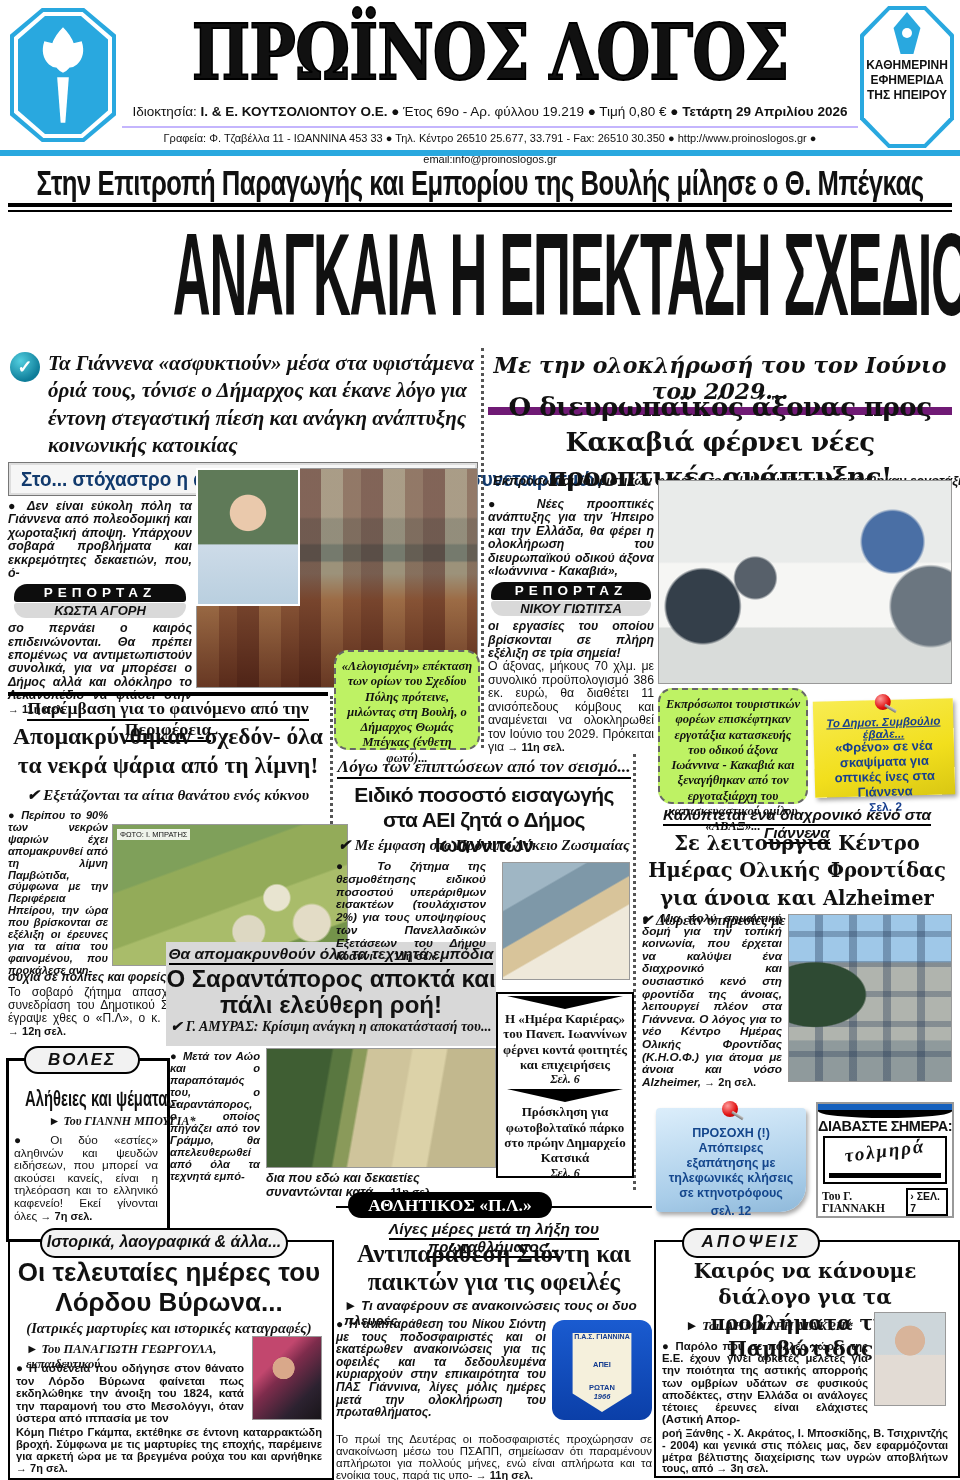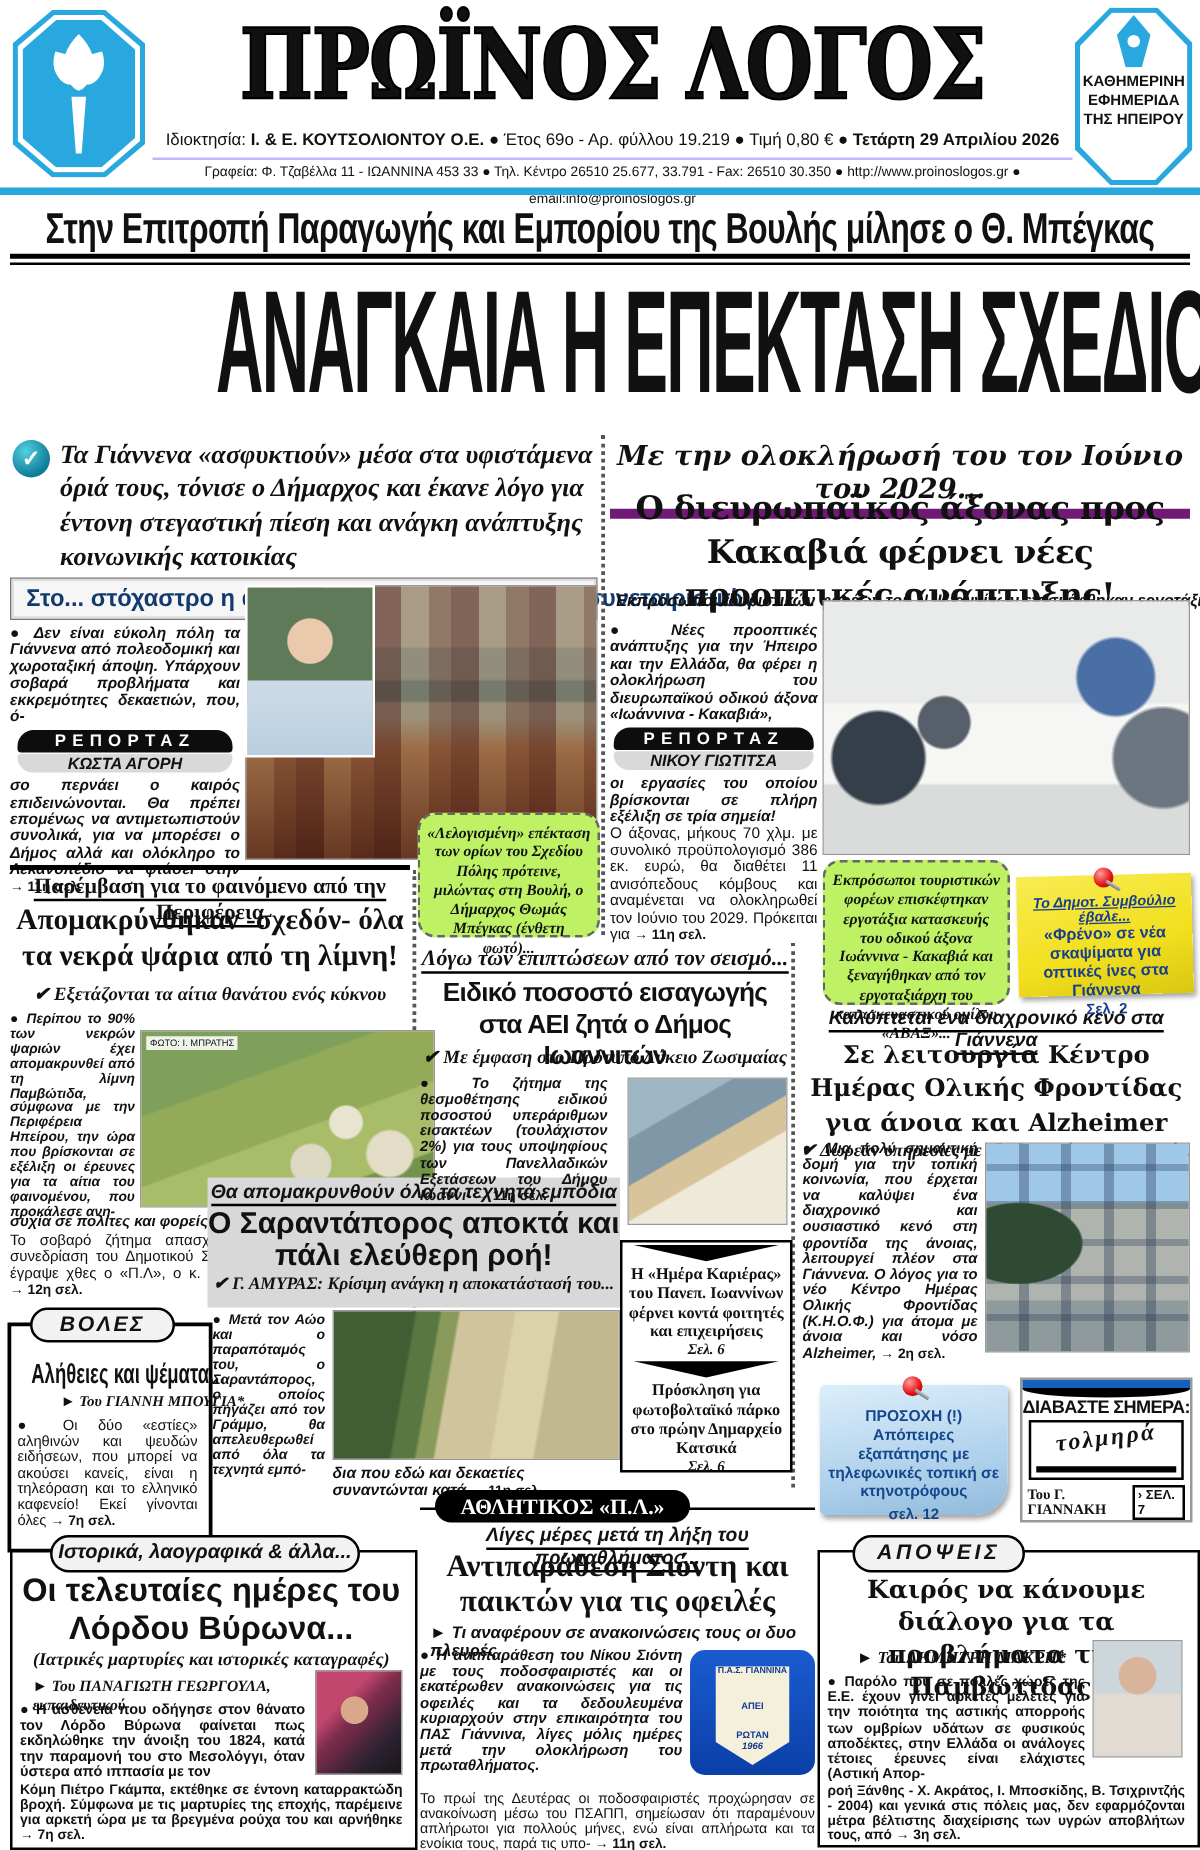--- a/index.html
+++ b/index.html
@@ -260,21 +260,21 @@
     <span class="jump">→ 2η σελ.</span>
   </div>
   <div class="ph" style="left:788px;top:914px;width:164px;height:168px;background:
       radial-gradient(ellipse at 16% 48%,#2e4a33 0 26%,transparent 27%),
       repeating-linear-gradient(90deg,transparent 0 26px,rgba(30,50,80,.35) 26px 34px),
       repeating-linear-gradient(0deg,transparent 0 24px,rgba(30,50,80,.3) 24px 30px),
       linear-gradient(180deg,#9fc8e8 0 28%,#b0b4ae 29% 75%,#8f9a9c 76% 100%);"></div>
 
   <div class="abs note" style="left:656px;top:1108px;width:150px;height:104px;background:linear-gradient(170deg,#dceefb,#a9cde9 70%,#8fb9da);padding:18px 6px 0;box-sizing:border-box;text-align:center;color:#14468c;border-radius:4px 4px 26px 4px;">
     <div class="pin" style="left:66px;top:-7px;"></div>
-    <div class="b" style="font-size:12.5px;line-height:1.2;">ΠΡΟΣΟΧΗ (!) Απόπειρες εξαπάτησης με τηλεφωνικές τοπική σε κτηνοτρόφους</div>
+    <div class="b" style="font-size:12.5px;line-height:1.2;">ΠΡΟΣΟΧΗ (!) Απόπειρες εξαπάτησης με τηλεφωνικές κλήσεις σε κτηνοτρόφους</div>
     <div class="b" style="font-size:12px;margin-top:3px;">σελ. 12</div>
   </div>
 
   <div class="abs" style="left:816px;top:1102px;width:138px;height:116px;border:2px solid #999;background:#fff;box-sizing:border-box;">
     <div style="height:14px;background:linear-gradient(#1560bd 0 45%,#000 46% 100%);border-radius:0 0 50% 50%;"></div>
     <div class="b ctr" style="font-size:14.5px;letter-spacing:-0.5px;">ΔΙΑΒΑΣΤΕ ΣΗΜΕΡΑ:</div>
     <div style="position:relative;margin:2px 5px;height:44px;border:2px solid #000;">
       <div class="ser it b ctr" style="font-size:19px;transform:rotate(-7deg);margin-top:2px;letter-spacing:2px;">τολμηρά</div>
       <div style="position:absolute;left:4px;right:4px;bottom:4px;height:5px;background:#000;"></div>
     </div>

